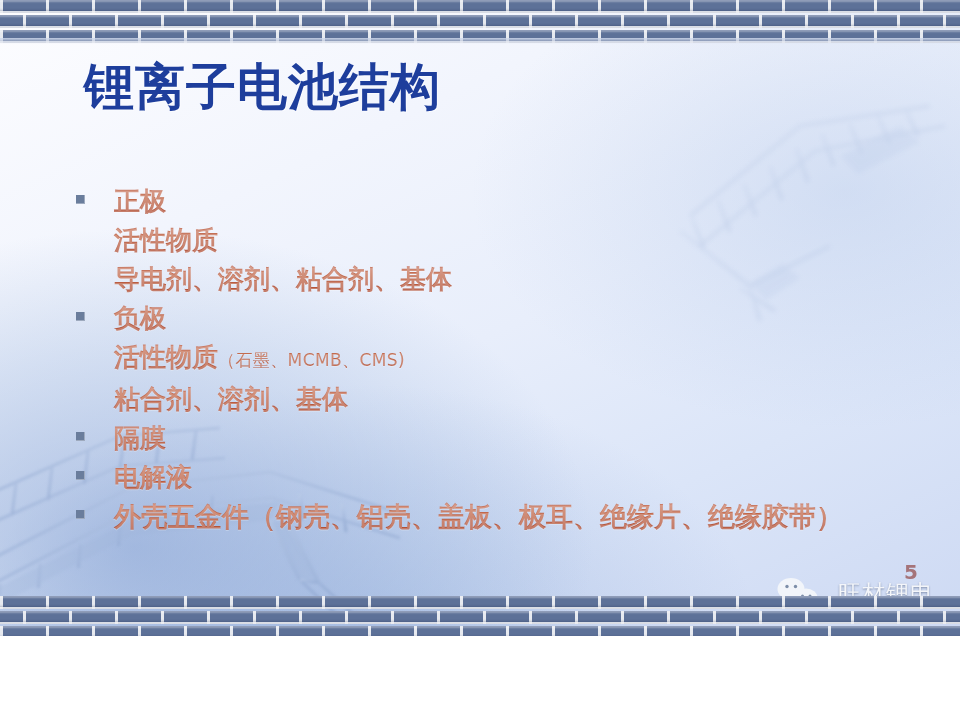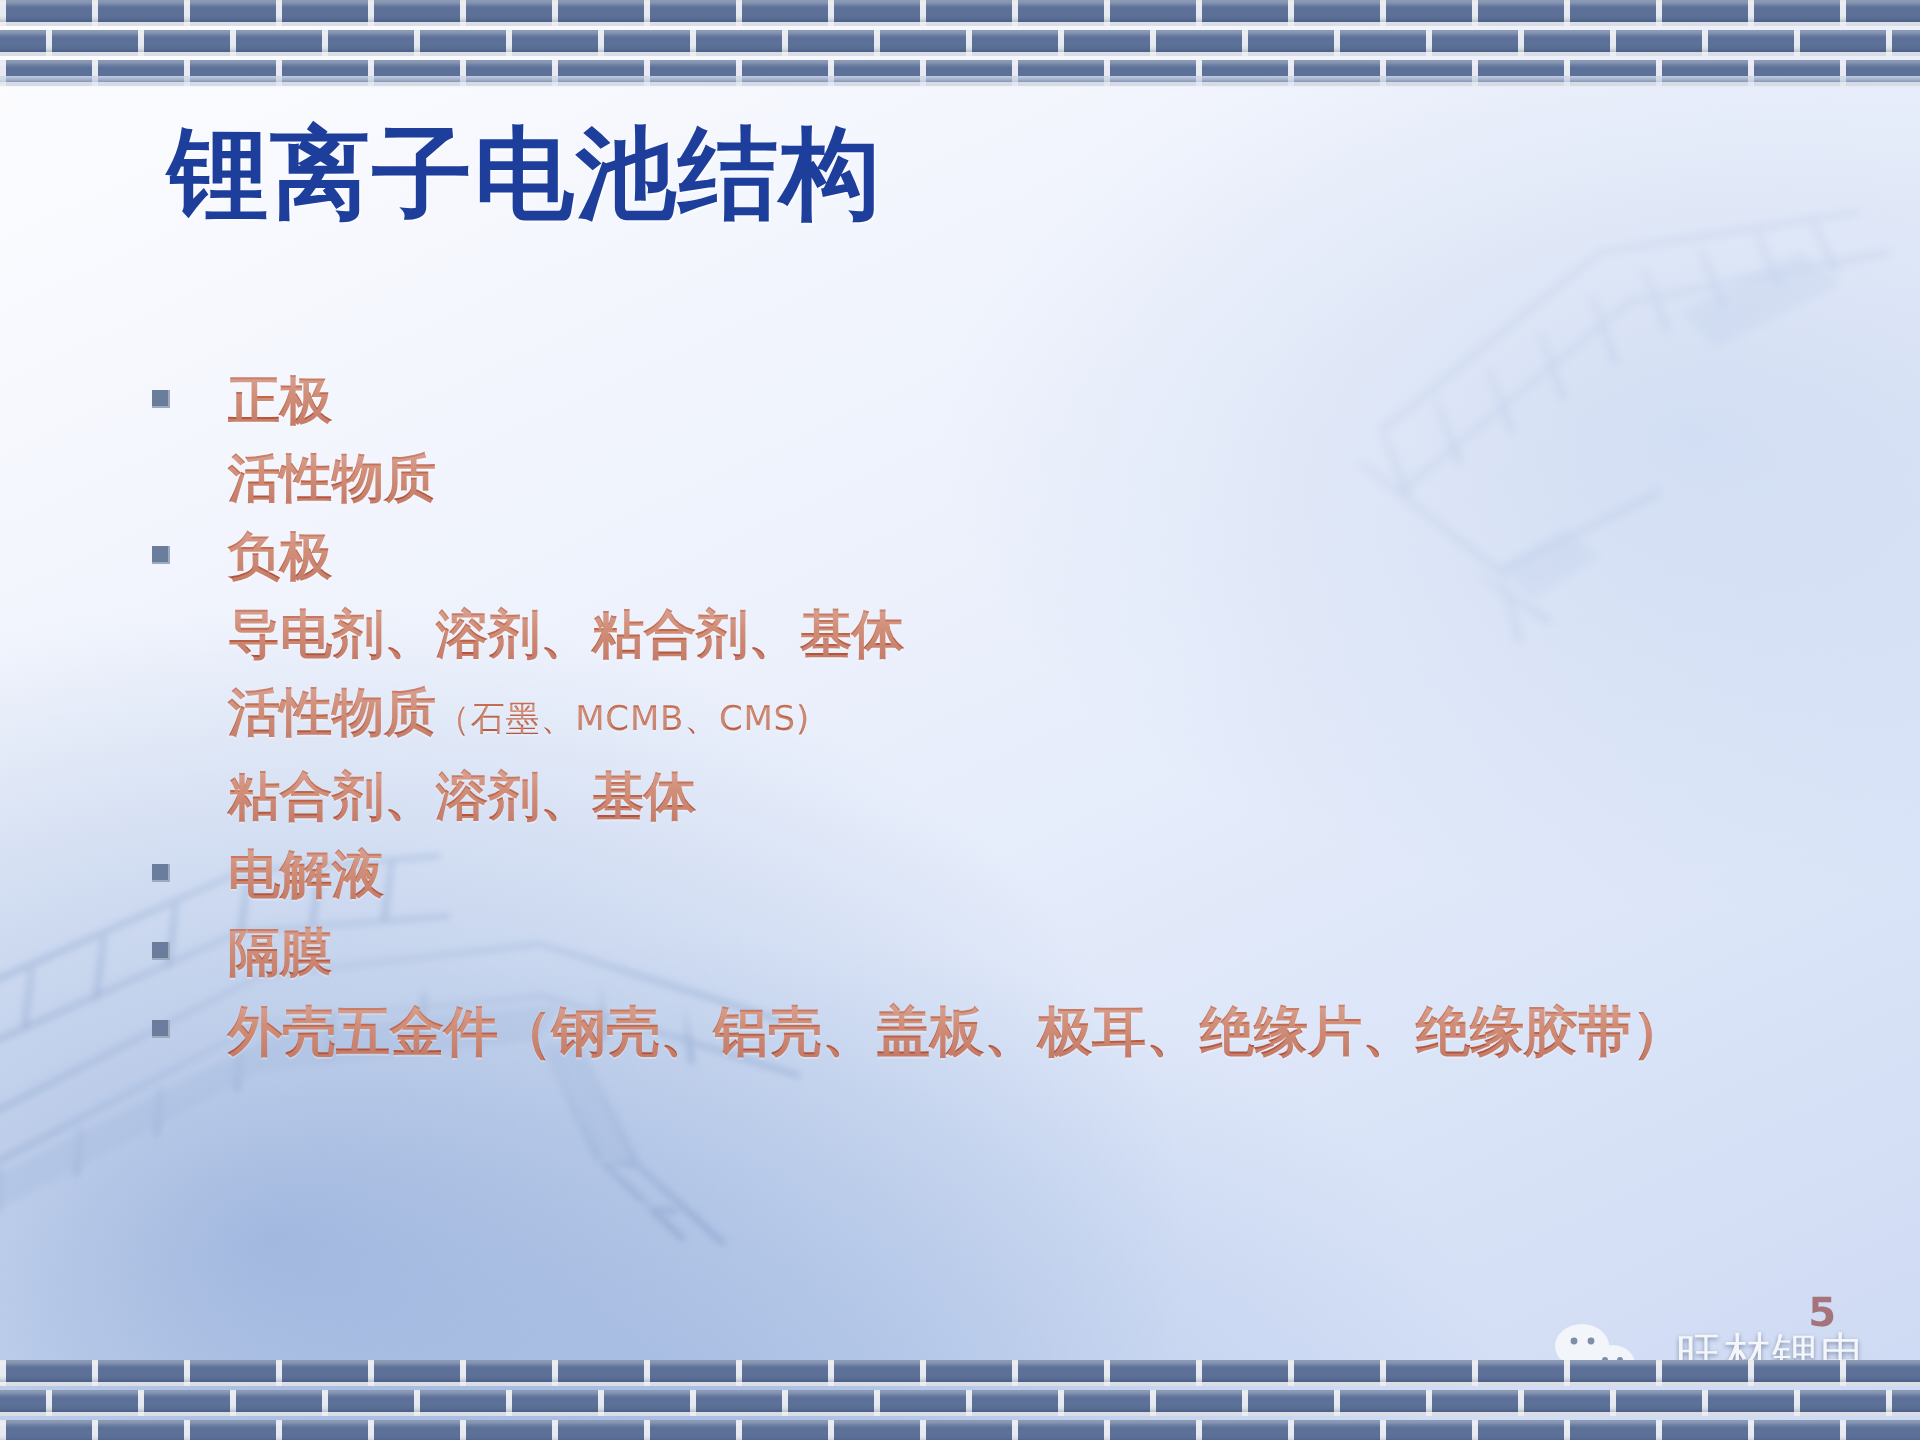--- a/index.html
+++ b/index.html
@@ -7,21 +7,21 @@
     margin: 0; padding: 0;
     width: 960px; height: 720px;
     overflow: hidden;
     background: #ffffff;
     font-family: "Liberation Serif", "DejaVu Serif", serif;
   }
 
   #slide {
     position: relative;
     width: 960px;
-    height: 720px;
+    height: 636px;
     overflow: hidden;
     background:
       
       radial-gradient(ellipse 620px 430px at 14% 86%, rgba(118,150,205,0.55) 0%, rgba(140,170,215,0.28) 45%, rgba(255,255,255,0) 74%),
       radial-gradient(ellipse 560px 360px at 38% 100%, rgba(128,158,210,0.42) 0%, rgba(255,255,255,0) 70%),
       radial-gradient(ellipse 520px 330px at 88% 30%, rgba(160,185,225,0.30) 0%, rgba(255,255,255,0) 72%),
       linear-gradient(155deg, #fdfdff 0%, #f2f5fd 28%, #e8eefb 52%, #dbe5f8 74%, #cdd9f3 100%);
   }
 
   
@@ -260,44 +260,44 @@
     <div class="line">
       <span class="bullet-sq"></span>
       <span class="line-text indent">正极</span>
     </div>
 
     <div class="line">
       <span class="line-text indent">活性物质</span>
     </div>
 
     <div class="line">
+      <span class="line-text indent">导电剂、溶剂、粘合剂、基体</span>
+    </div>
+
+    <div class="line">
       <span class="bullet-sq"></span>
       <span class="line-text indent">负极</span>
     </div>
 
     <div class="line">
-      <span class="line-text indent">导电剂、溶剂、粘合剂、基体</span>
-    </div>
-
-    <div class="line">
       <span class="line-text indent"><span>活性物质</span><span class="paren-small">（石墨、MCMB、CMS)</span></span>
     </div>
 
     <div class="line">
       <span class="line-text indent">粘合剂、溶剂、基体</span>
     </div>
 
     <div class="line">
       <span class="bullet-sq"></span>
+      <span class="line-text indent">隔膜</span>
+    </div>
+
+    <div class="line">
+      <span class="bullet-sq"></span>
       <span class="line-text indent">电解液</span>
-    </div>
-
-    <div class="line">
-      <span class="bullet-sq"></span>
-      <span class="line-text indent">隔膜</span>
     </div>
 
     <div class="line">
       <span class="bullet-sq"></span>
       <span class="line-text indent big">外壳五金件（钢壳、铝壳、盖板、极耳、绝缘片、绝缘胶带）</span>
     </div>
 
   </div>
 
   <div id="page-number">5</div>

